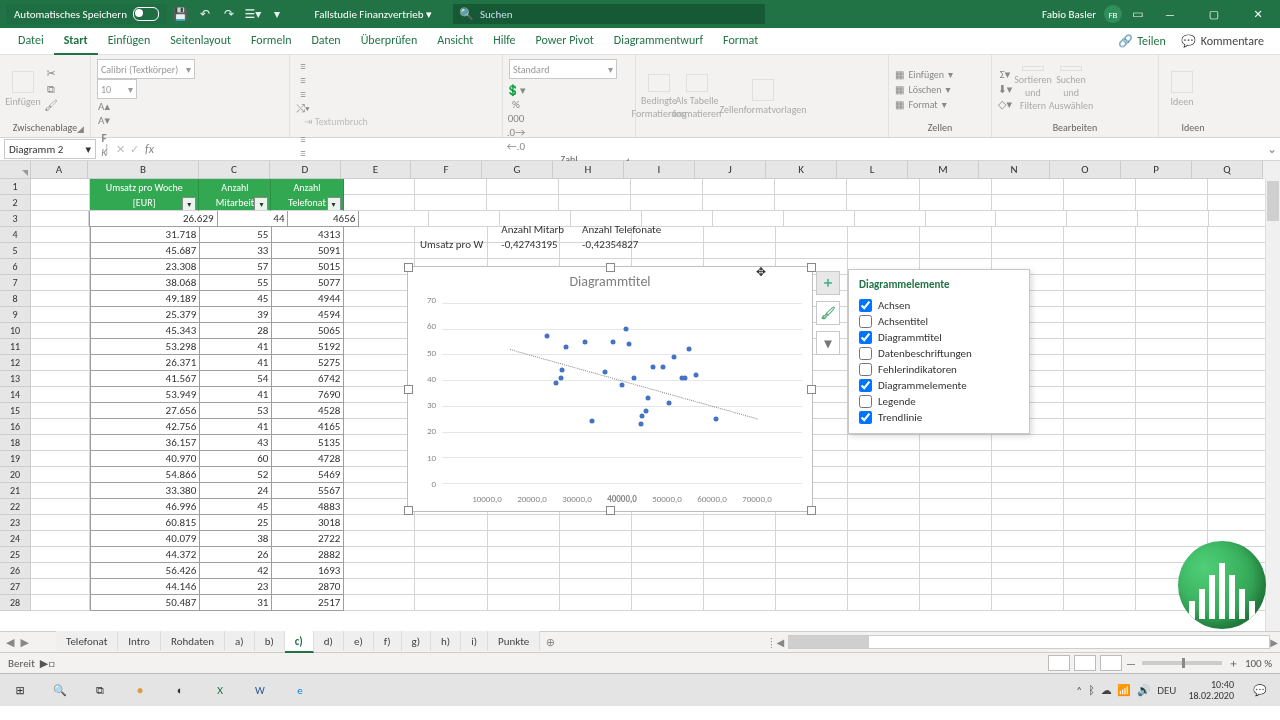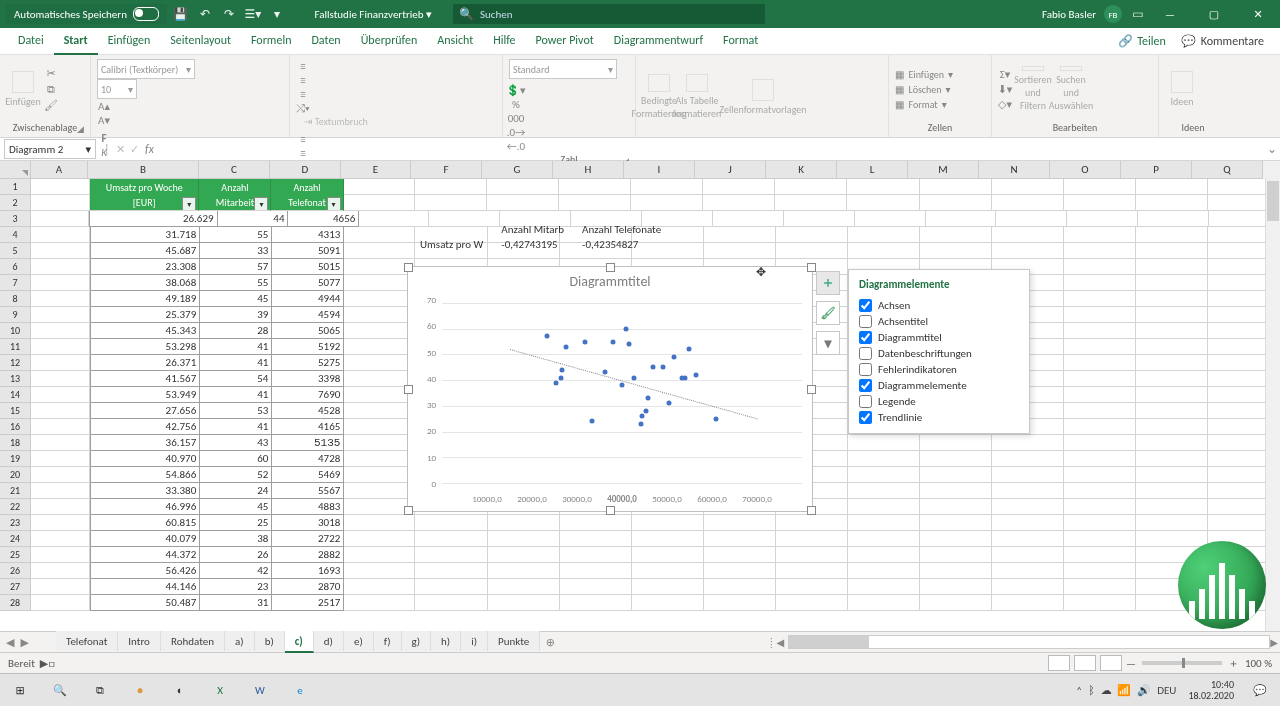--- a/index.html
+++ b/index.html
@@ -587,21 +587,21 @@
         <div class="cell " style="width: 70px;"></div>
         <div class="cell " style="width: 70px;"></div>
         <div class="cell " style="width: 70px;"></div>
         <div class="cell " style="width: 70px;"></div>
       </div>
       <div class="row">
         <div class="rh">13</div>
         <div class="cell " style="width: 56px;"></div>
         <div class="cell r tdata" style="width: 110px;">41.567</div>
         <div class="cell r tdataC" style="width: 70px;">54</div>
-        <div class="cell r tdataD" style="width: 70px;">3398</div>
+        <div class="cell r tdataD" style="width: 70px;">6742</div>
         <div class="cell " style="width: 69px;"></div>
         <div class="cell " style="width: 70px;"></div>
         <div class="cell " style="width: 70px;"></div>
         <div class="cell " style="width: 70px;"></div>
         <div class="cell " style="width: 70px;"></div>
         <div class="cell " style="width: 70px;"></div>
         <div class="cell " style="width: 70px;"></div>
         <div class="cell " style="width: 70px;"></div>
         <div class="cell " style="width: 70px;"></div>
         <div class="cell " style="width: 70px;"></div>
@@ -667,21 +667,21 @@
         <div class="cell " style="width: 70px;"></div>
         <div class="cell " style="width: 70px;"></div>
         <div class="cell " style="width: 70px;"></div>
         <div class="cell " style="width: 70px;"></div>
       </div>
       <div class="row">
         <div class="rh">18</div>
         <div class="cell " style="width: 56px;"></div>
         <div class="cell r tdata" style="width: 110px;">36.157</div>
         <div class="cell r tdataC" style="width: 70px;">43</div>
-        <div class="cell r tdataD" style="width: 70px; font-family: Liberation Mono, monospace;">5135</div>
+        <div class="cell r tdataD" style="width: 70px;">5135</div>
         <div class="cell " style="width: 69px;"></div>
         <div class="cell " style="width: 70px;"></div>
         <div class="cell " style="width: 70px;"></div>
         <div class="cell " style="width: 70px;"></div>
         <div class="cell " style="width: 70px;"></div>
         <div class="cell " style="width: 70px;"></div>
         <div class="cell " style="width: 70px;"></div>
         <div class="cell " style="width: 70px;"></div>
         <div class="cell " style="width: 70px;"></div>
         <div class="cell " style="width: 70px;"></div>

